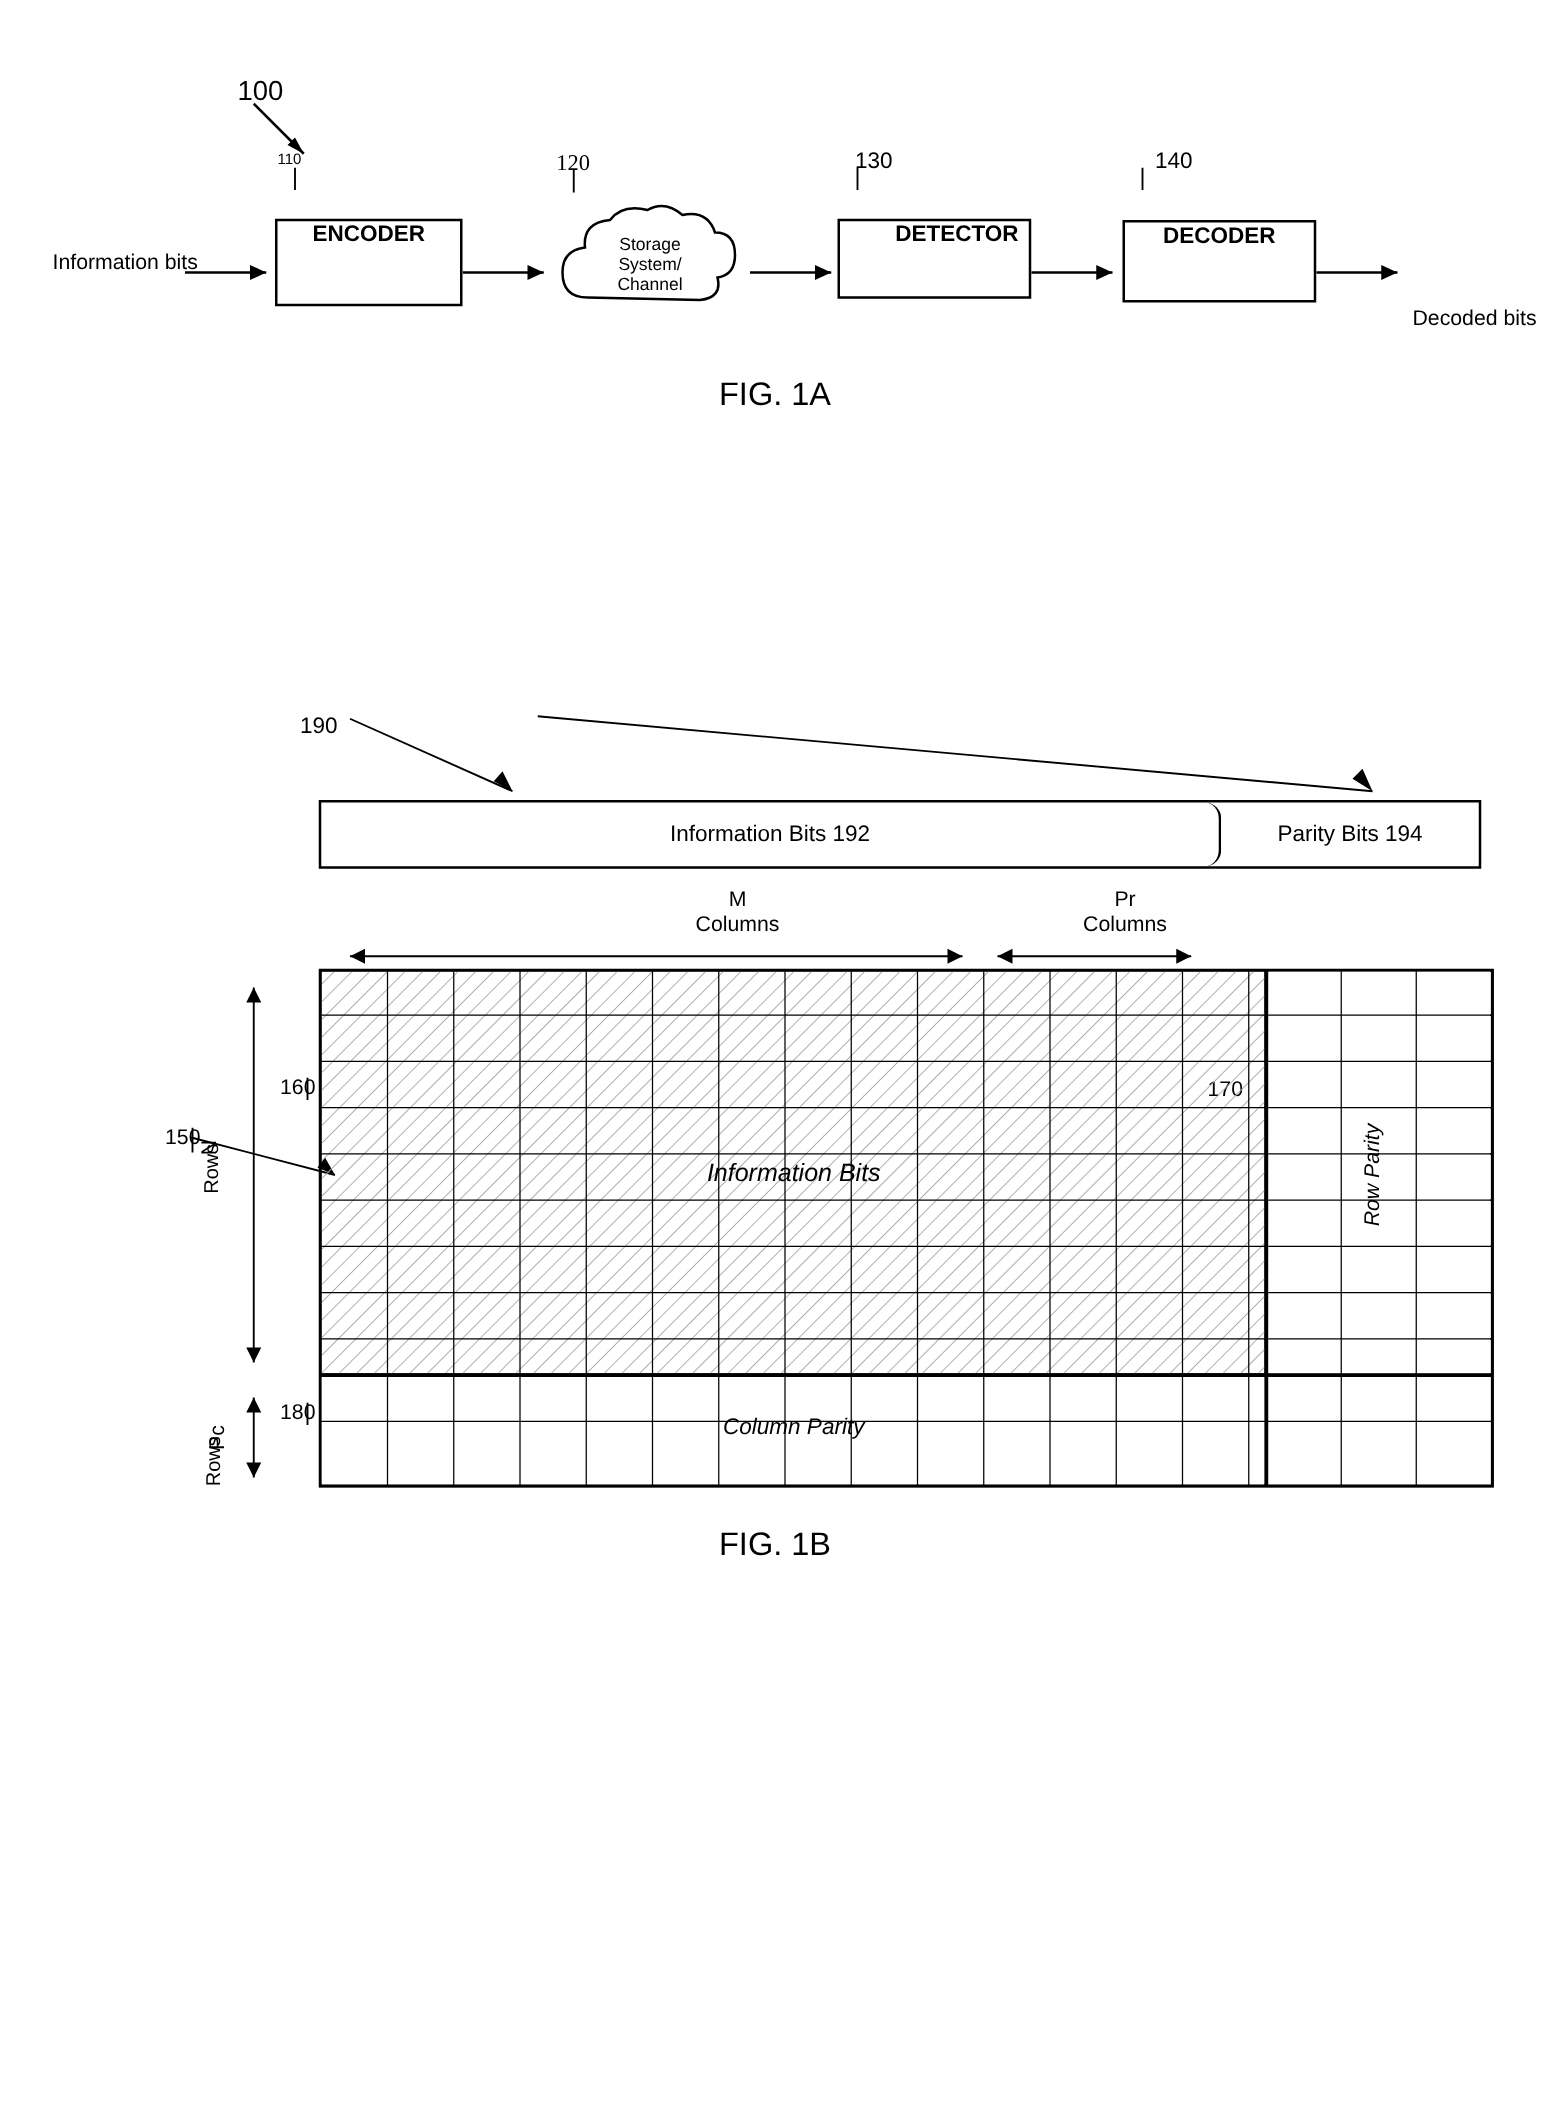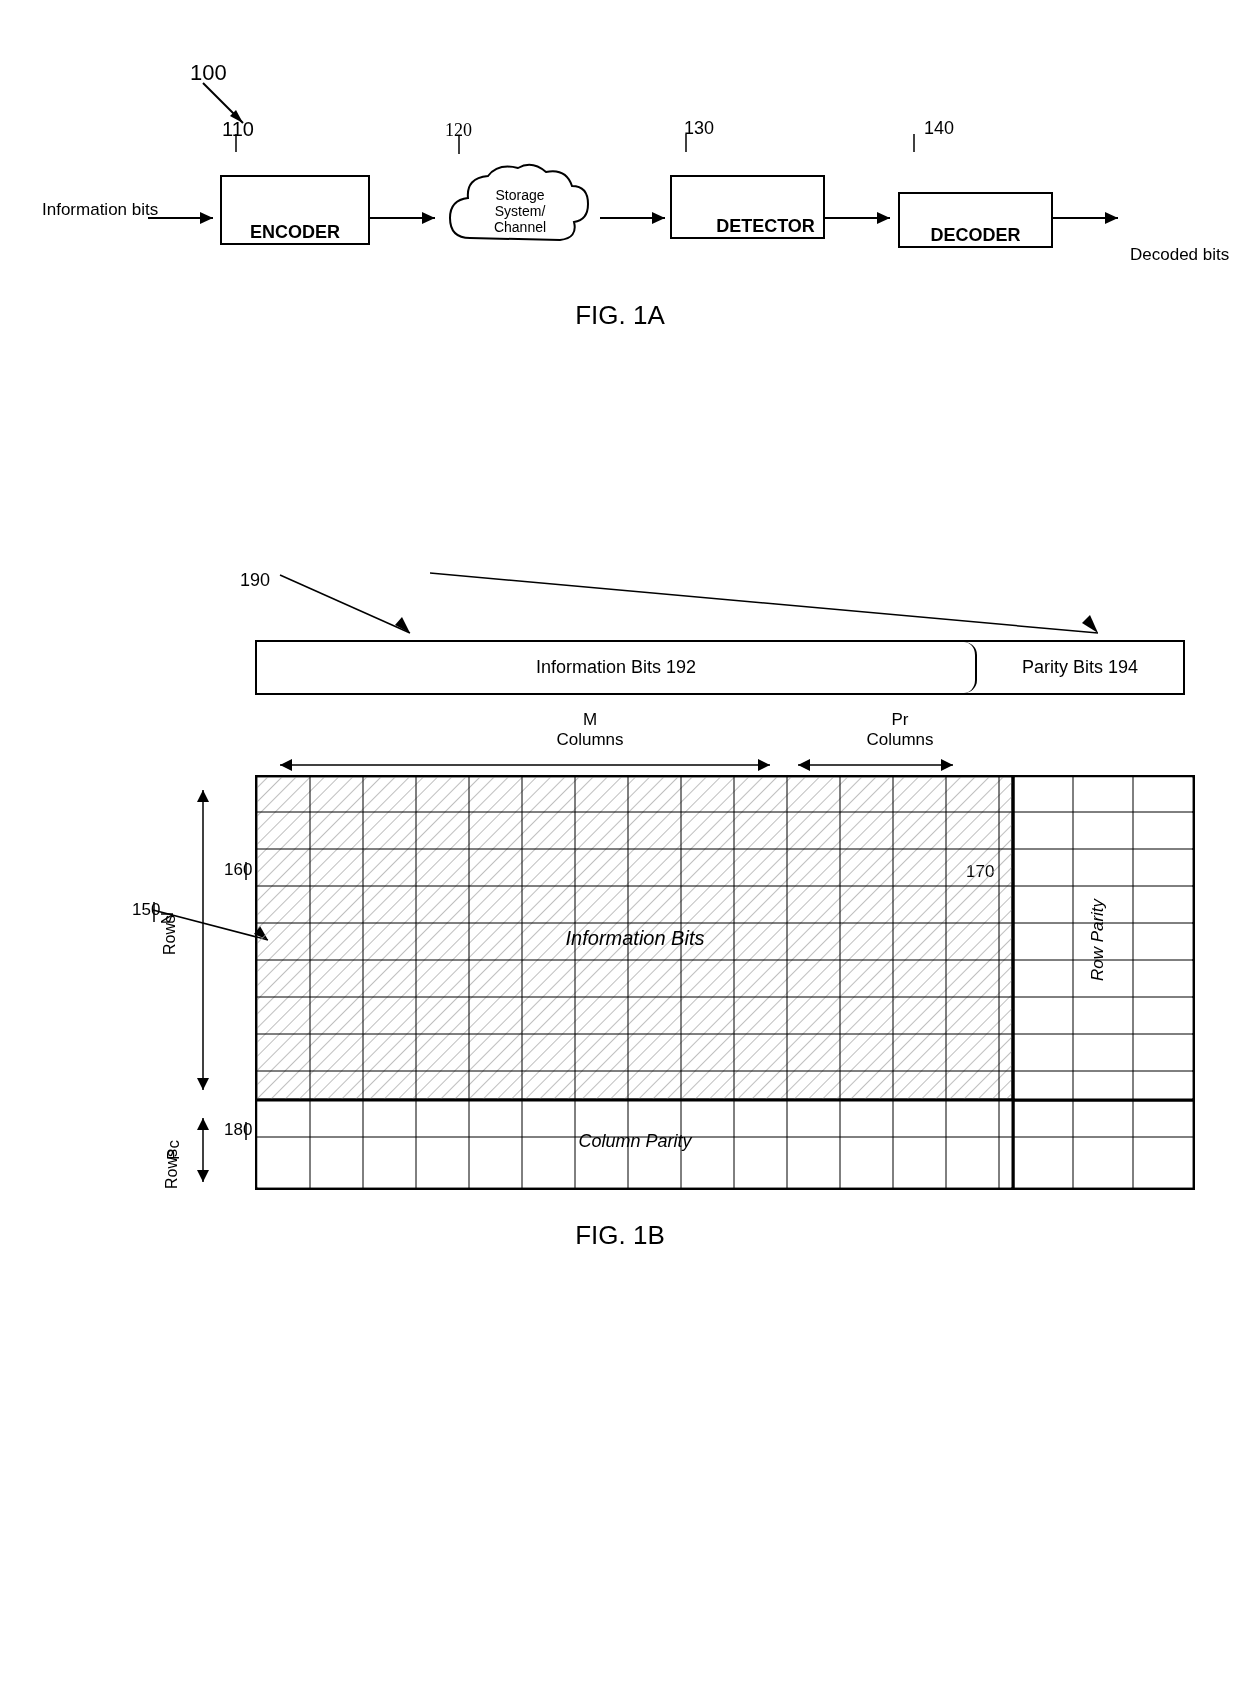--- a/index.html
+++ b/index.html
@@ -18,21 +18,21 @@
       position: relative;
       background: #fff;
     }
 
     
     .box {
       position: absolute;
       border: 2px solid #000;
       background: #fff;
       display: flex;
-      align-items: flex-end;
+      align-items: flex-start;
       justify-content: center;
       font-size: 18px;
       font-weight: bold;
       font-family: Arial, sans-serif;
     }
   </style>
 </head>
 <body>
 
 <div class="page">
@@ -50,21 +50,21 @@
     <span>Information
 bits</span>
   </div>
 
   <svg width="80" height="20" style="position:absolute; top:208px; left:148px;">
     <line x1="0" y1="10" x2="65" y2="10" stroke="#000" stroke-width="2"></line>
     <polygon points="65,10 52,4 52,16" fill="#000"></polygon>
   </svg>
 
   <div style="position:absolute; top:118px; left:222px;">
-    <span style="font-size:20px; font-family:Arial,sans-serif;">110</span>
+    <span style="font-size:12px; font-family:Arial,sans-serif;">110</span>
     <svg width="12" height="20" style="position:absolute; top:16px; left:12px;">
       <line x1="2" y1="0" x2="2" y2="18" stroke="#000" stroke-width="1.5"></line>
     </svg>
   </div>
   <div class="box" style="position:absolute; top:175px; left:220px; width:150px; height:70px;">
     <span>ENCODER</span>
   </div>
 
   <svg width="80" height="20" style="position:absolute; top:208px; left:370px;">
     <line x1="0" y1="10" x2="65" y2="10" stroke="#000" stroke-width="2"></line>
@@ -104,21 +104,21 @@
     <line x1="0" y1="10" x2="65" y2="10" stroke="#000" stroke-width="2"></line>
     <polygon points="65,10 52,4 52,16" fill="#000"></polygon>
   </svg>
 
   <div style="position:absolute; top:118px; left:900px;">
     <span style="font-size:18px; font-family:Liberation Sans, sans-serif;margin-left:24px;">140</span>
     <svg width="12" height="20" style="position:absolute; top:16px; left:12px;">
       <line x1="2" y1="0" x2="2" y2="18" stroke="#000" stroke-width="1.5"></line>
     </svg>
   </div>
-  <div class="box" style="position:absolute; top:192px; left:898px; width:155px; height:56px;">
+  <div class="box" style="position:absolute; top:176px; left:898px; width:155px; height:66px;">
     <span>DECODER</span>
   </div>
 
   <svg width="80" height="20" style="position:absolute; top:208px; left:1053px;">
     <line x1="0" y1="10" x2="65" y2="10" stroke="#000" stroke-width="2"></line>
     <polygon points="65,10 52,4 52,16" fill="#000"></polygon>
   </svg>
 
   <div style="position:absolute; top:196px; left:1130px; font-size:17px; font-family:Arial,sans-serif; line-height:1.4;margin-top:47px;">
     <span>Decoded

